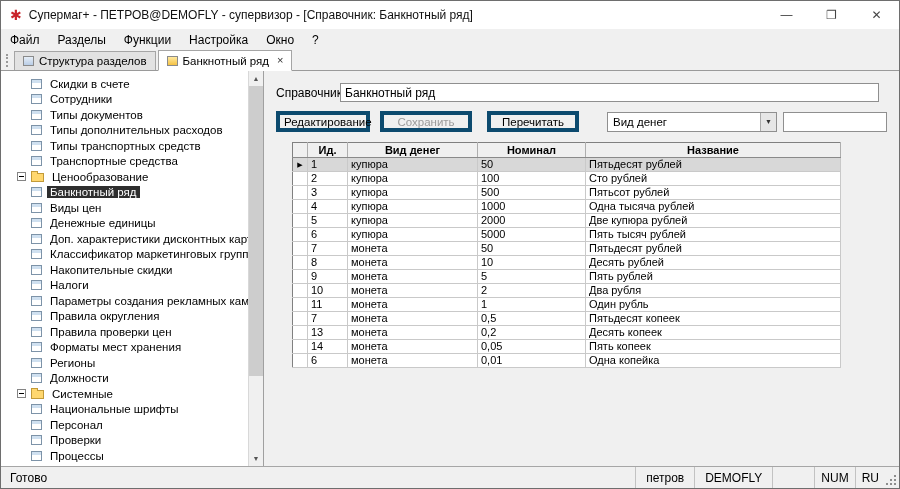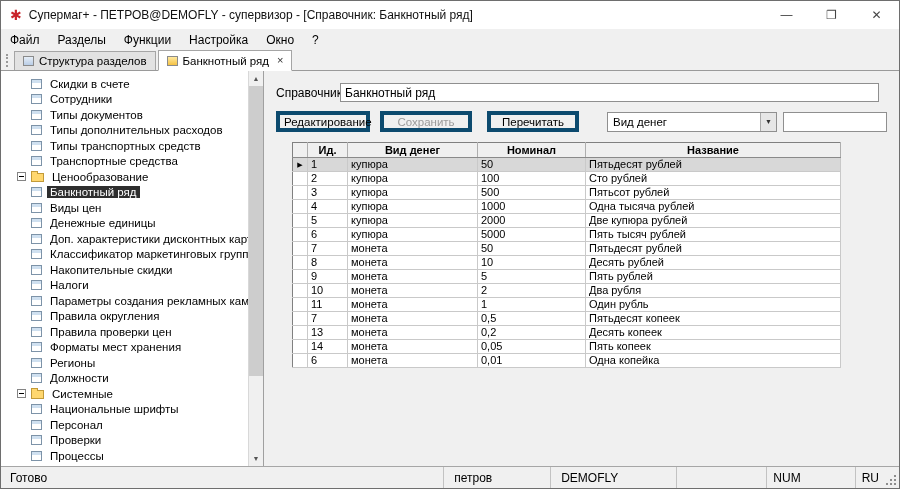--- a/index.html
+++ b/index.html
@@ -86,21 +86,21 @@
   .grid td { height:13px; border-right:1px solid #c9c9c9; border-bottom:1px solid #c9c9c9;
              padding:0 3px; white-space:nowrap; overflow:hidden; line-height:13px; }
   .grid td.gut { text-align:center; font-size:7px; padding:0; color:#000; }
   .grid tr.selrow td { background:#d8d8d8; }
 
   
   .statusbar { height:22px; flex:none; border-top:1px solid #a6a6a6; background:#f0f0f0;
                display:flex; align-items:stretch; font-size:12px; }
   .sb-left { display:flex; align-items:center; padding-left:9px; }
   .sb-cells { margin-left:auto; display:flex; align-items:stretch; }
-  .sb-cell { border-left:1px solid #c2c2c2; display:flex; align-items:center; padding:0 10px;margin-left:48px; }
+  .sb-cell { border-left:1px solid #c2c2c2; display:flex; align-items:center; padding:0 10px; }
   .sb-cell.small { padding:0 6px; }
   .sb-cell.empty { width:42px; }
   .grip { width:14px; position:relative; }
   .grip::before { content:''; position:absolute; right:3px; bottom:3px; width:2px; height:2px; background:#8d8d8d;
                   box-shadow:-4px 0 0 #8d8d8d, -8px 0 0 #8d8d8d, 0 -4px 0 #8d8d8d, -4px -4px 0 #8d8d8d, 0 -8px 0 #8d8d8d; }
 </style>
 </head>
 <body>
 
 <div class="window">

